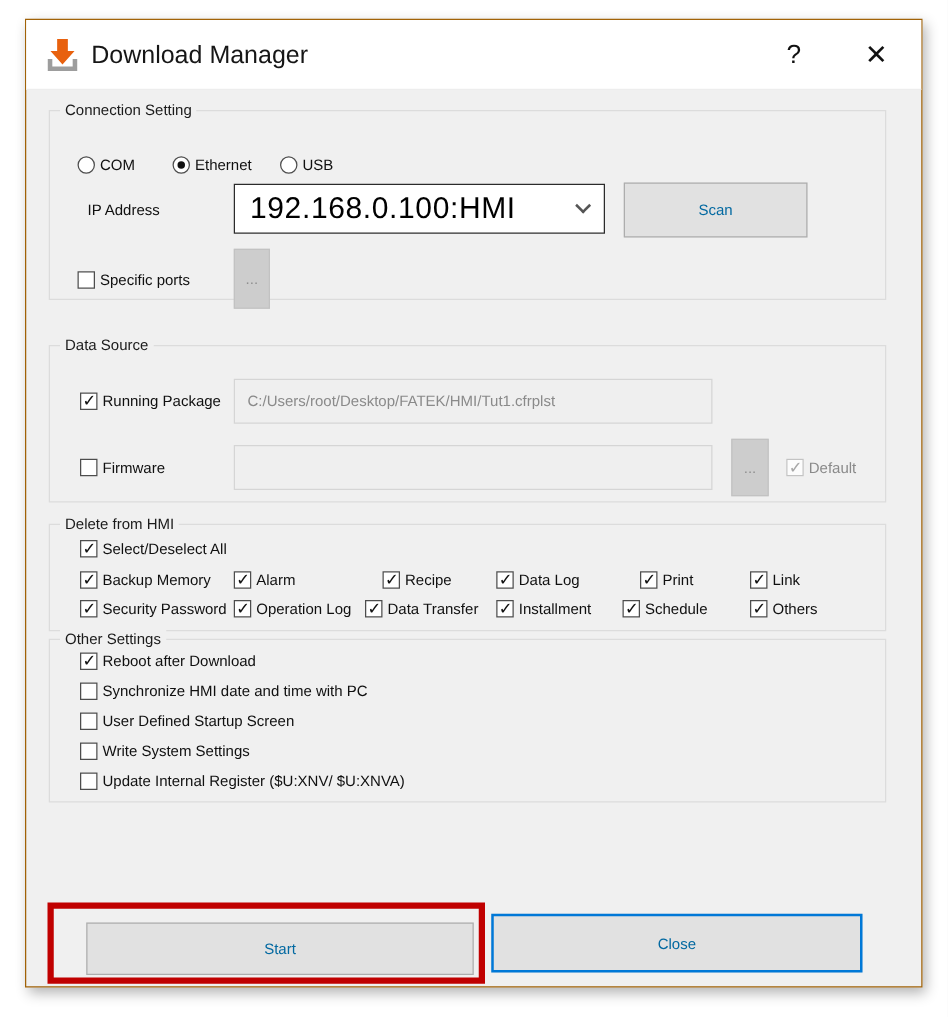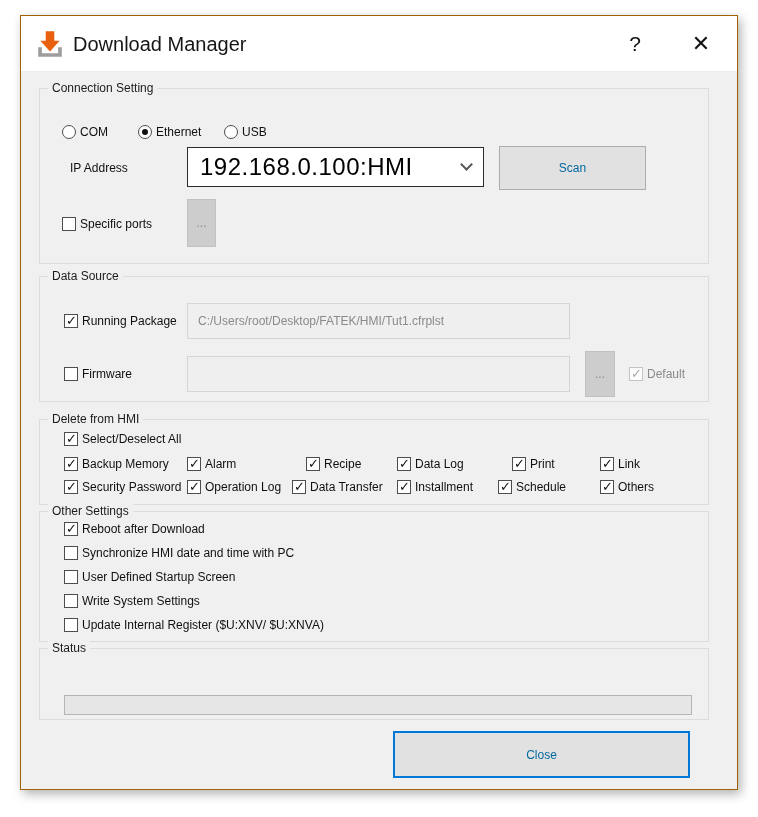--- a/index.html
+++ b/index.html
@@ -15,21 +15,21 @@
   .titlebar { position:absolute; left:0; top:0; width:100%; height:56px; background:#ffffff; border-bottom:1px solid #ededed; }
   .app-icon { position:absolute; left:14px; top:13px; width:30px; height:30px; }
   .title { position:absolute; left:52px; top:0; line-height:56px; font-size:20px; color:#161616; }
   .tb-btn { position:absolute; top:0; width:44px; height:56px; line-height:56px; text-align:center; font-size:21px; color:#111; cursor:default; }
   .tb-help { right:80px; }
   .tb-close { right:14px; font-size:22px; font-weight:300; }
 
   
   .group { position:absolute; border:1px solid #dcdcdc; background:#f0f0f0; }
   .legend { position:absolute; top:-8px; left:8px; padding:0 4px; background:#f0f0f0; font-size:12px; color:#1b1b1b; white-space:nowrap; }
-  .g-connection { left:18px; top:72px;  width:670px; height:176px; }
+  .g-connection { left:18px; top:72px;  width:670px; height:152px; }
   .g-datasource { left:18px; top:260px; width:670px; height:126px; }
   .g-delete     { left:18px; top:403px; width:670px; height:86px; }
   .g-other      { left:18px; top:495px; width:670px; height:131px; }
   .g-status     { left:18px; top:632px; width:670px; height:72px; }
 
   
   .lbl { font-size:12px; color:#101010; }
   .cb, .radio { position:absolute; display:flex; align-items:center; gap:4px; font-size:12px; white-space:nowrap; cursor:default; }
   .box { width:14px; height:14px; background:#fff; border:1px solid #4d4d4d; position:relative; flex:0 0 auto; }
   .box.checked::after { content:"\2713"; position:absolute; left:1px; top:-2px; font-size:13px; color:#111; }
@@ -203,20 +203,19 @@
     <label class="cb" style="left:24px; top:82px;">
         <span class="box"></span>
         <span>Write System Settings</span>
       </label>
     <label class="cb" style="left:24px; top:106px;">
         <span class="box"></span>
         <span>Update Internal Register ($U:XNV/ $U:XNVA)</span>
       </label>
   </div>
 
-  <div class="group g-status">
-    <span class="legend">Status</span>
-    <div class="progress"></div>
-  </div>
-
+
+  <div class="highlight">
+    <div class="btn btn-start">Start</div>
+  </div>
   <div class="btn btn-close">Close</div>
 
 </div>
 
 </body></html>

